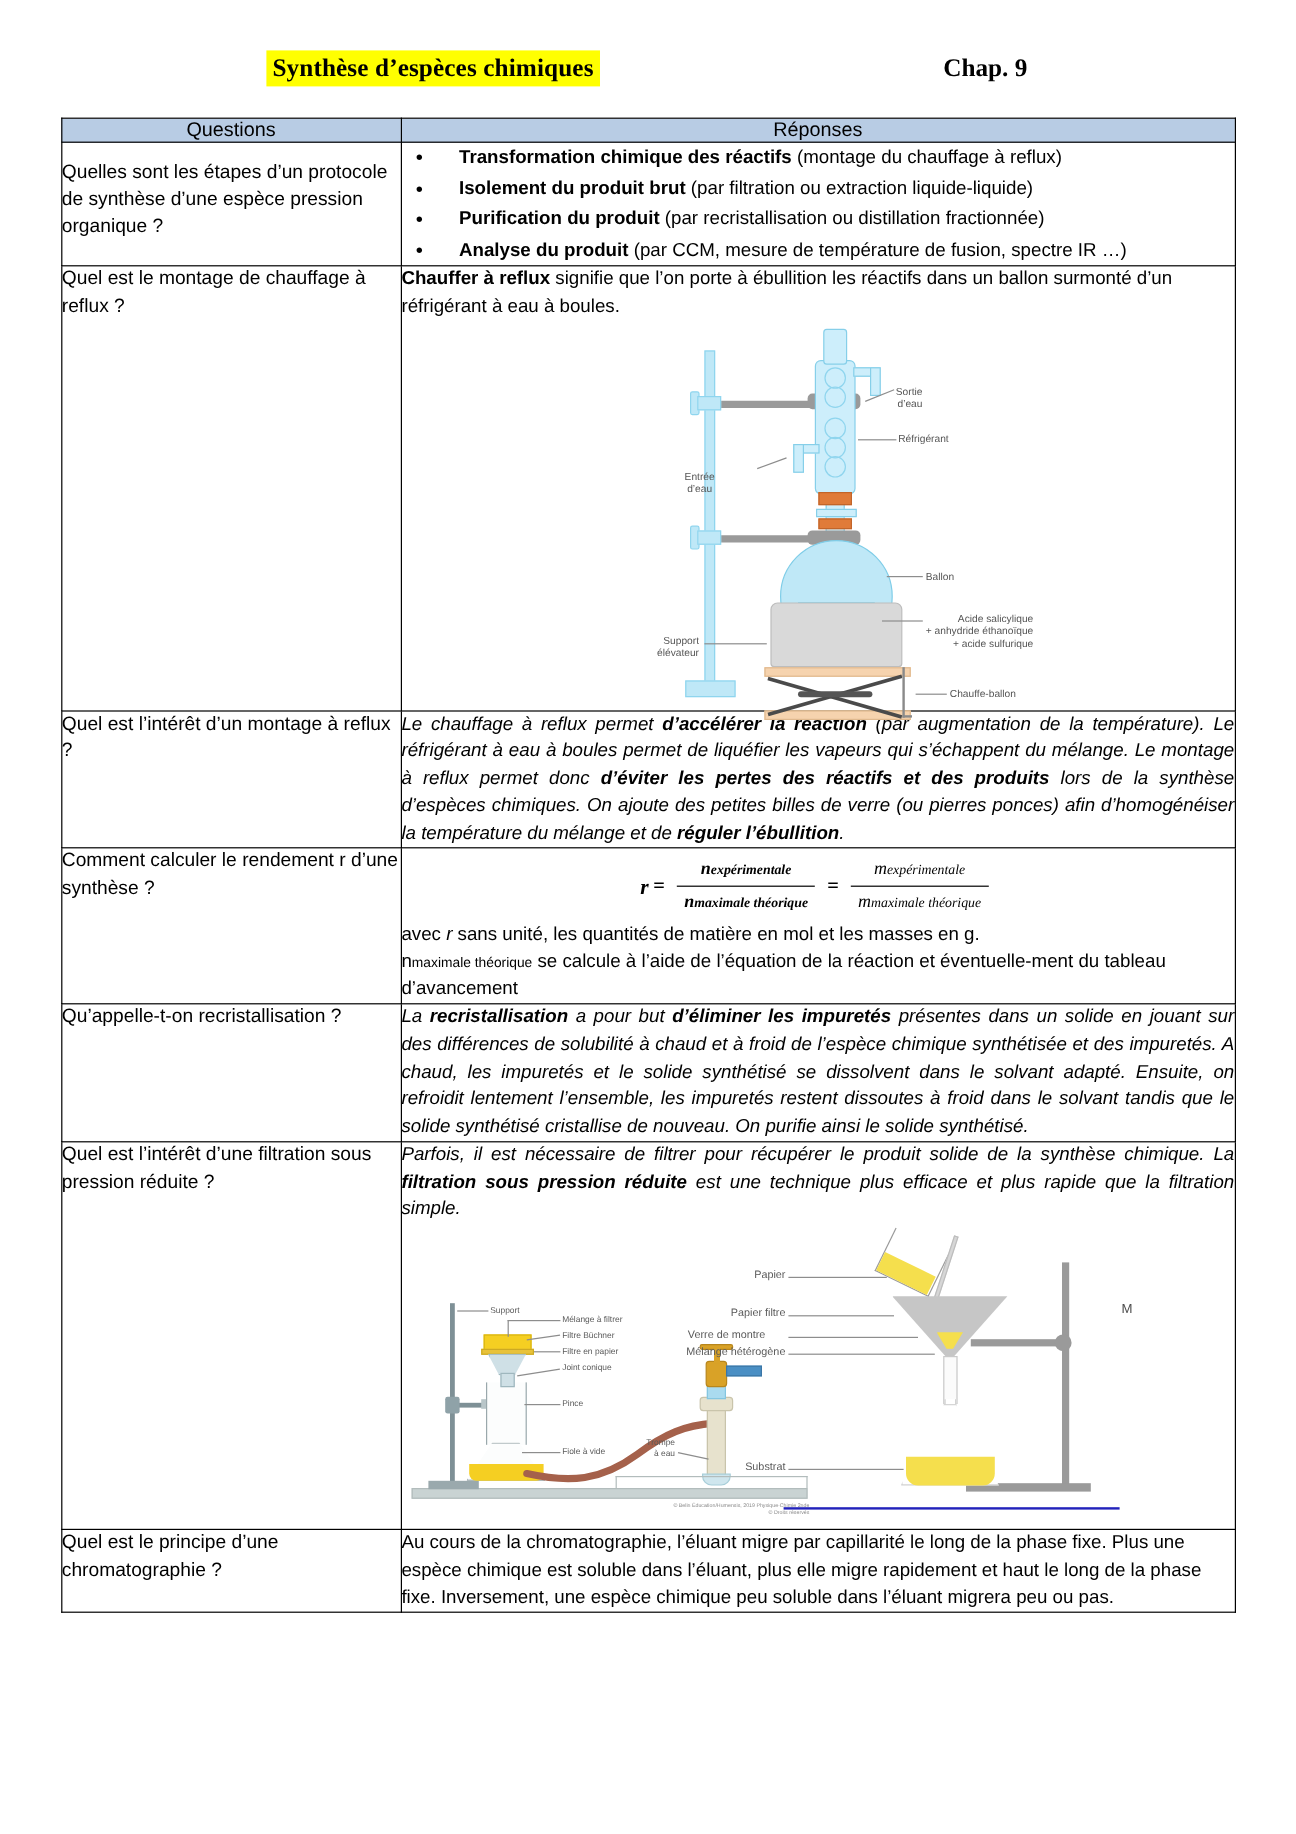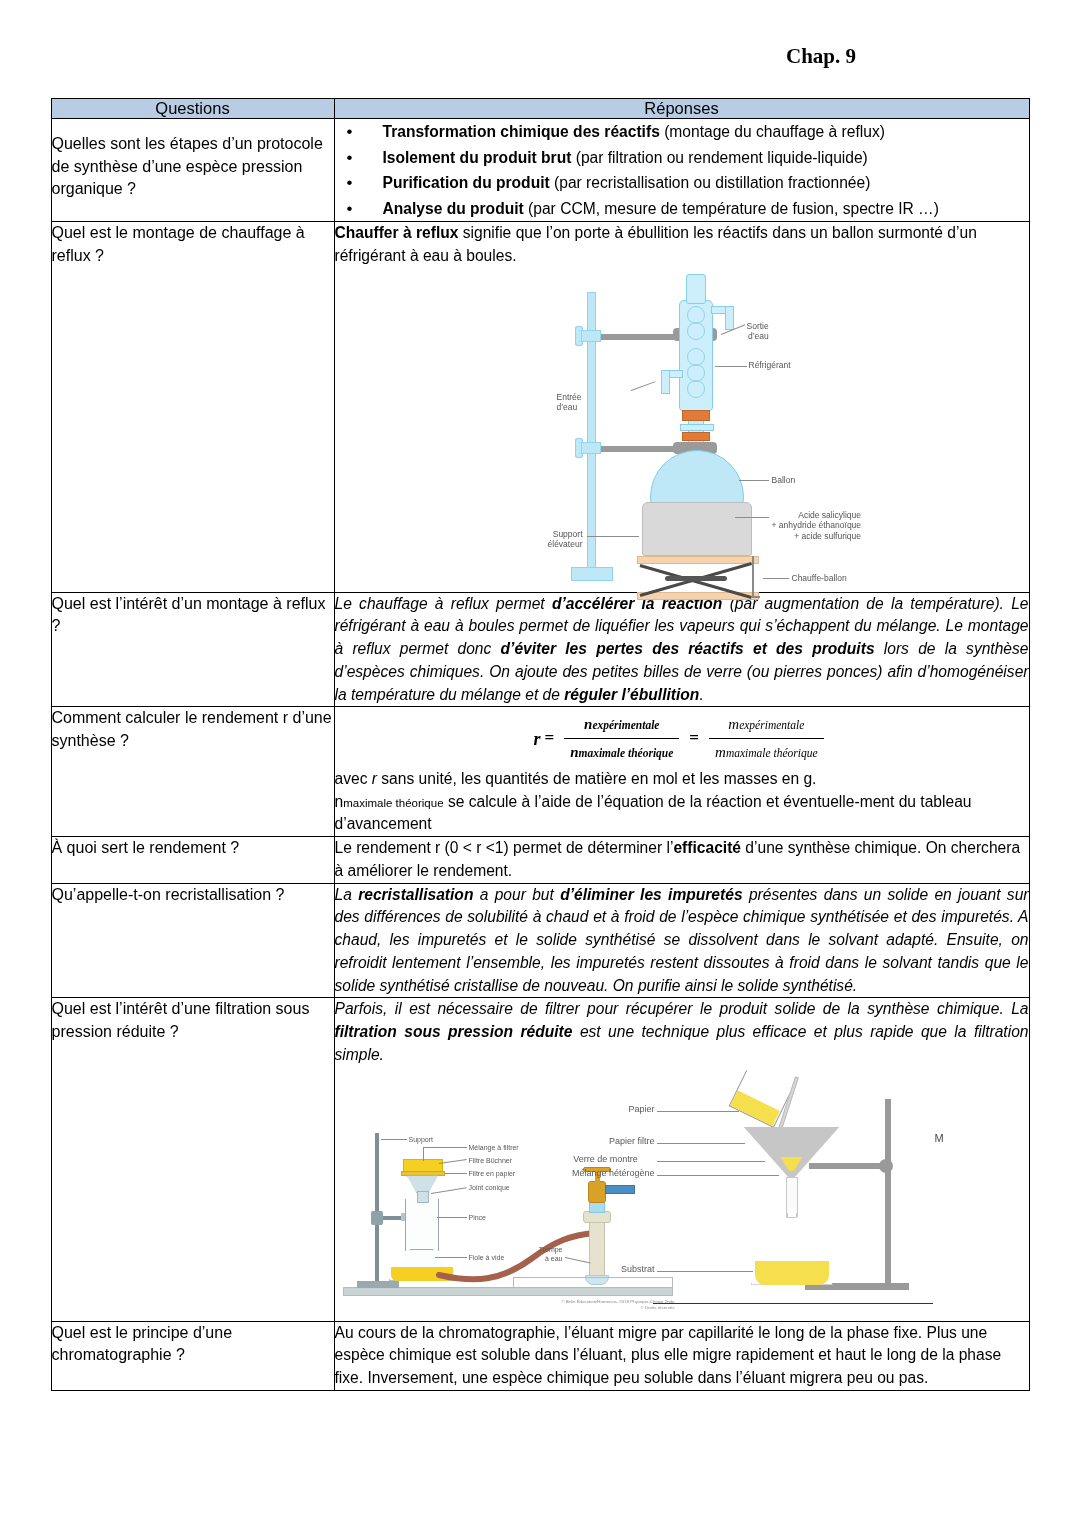--- a/index.html
+++ b/index.html
@@ -184,20 +184,21 @@
     font-size: 4.4px;
     color: #8a8a8a;
     text-align: right;
     line-height: 1.4;
   }
 </style>
 </head>
 <body>
 
 <div class="page-header">
+  <div class="doc-title">Synthèse d’espèces chimiques</div>
   <div class="chap-label">Chap. 9</div>
 </div>
 
 <table class="qa">
   <colgroup>
       <col class="c-q">
       <col class="c-a">
     </colgroup>
   <thead>
     <tr>
@@ -205,21 +206,21 @@
       <th>Réponses</th>
     </tr>
   </thead>
   <tbody>
 
     <tr>
       <td class="q top">Quelles sont les étapes d’un protocole de synthèse d’une espèce pression organique ?</td>
       <td class="a">
         <ul class="steps">
           <li><b>Transformation chimique des réactifs</b><span> (montage du chauffage à reflux)</span></li>
-          <li><b>Isolement du produit brut</b><span> (par filtration ou rendement liquide-liquide)</span></li>
+          <li><b>Isolement du produit brut</b><span> (par filtration ou extraction liquide-liquide)</span></li>
           <li><b>Purification du produit</b><span> (par recristallisation ou distillation fractionnée)</span></li>
           <li><b>Analyse du produit</b><span> (par CCM, mesure de température de fusion, spectre IR …)</span></li>
         </ul>
       </td>
     </tr>
 
     <tr>
       <td class="q">Quel est le montage de chauffage à reflux ?</td>
       <td class="a">
         <p><b>Chauffer à reflux</b><span> signifie que l’on porte à ébullition les réactifs dans un ballon surmonté d’un réfrigérant à eau à boules.</span></p>
@@ -280,21 +281,21 @@
           <div class="leader" style="left:386px; top:60px; width:26px; transform:rotate(-22deg); transform-origin:left center;"></div>
           <div class="lbl" style="left:412px; top:47px;">
             <span>Sortie</span><br>
             <span>d’eau</span>
           </div>
 
           <div class="leader" style="left:380px; top:92px; width:32px;"></div>
           <div class="lbl" style="left:414px; top:86px;">Réfrigérant</div>
 
           <div class="leader" style="left:296px; top:116px; width:26px; transform:rotate(-20deg); transform-origin:left center;"></div>
-          <div class="lbl" style="left:222px; top:118px; text-align:left;">
+          <div class="lbl" style="left:236px; top:118px; text-align:center;">
             <span>Entrée</span><br>
             <span>d’eau</span>
           </div>
 
           <div class="leader" style="left:404px; top:206px; width:30px;"></div>
           <div class="lbl" style="left:437px; top:201px;">Ballon</div>
 
           <div class="leader" style="left:400px; top:243px; width:34px;"></div>
           <div class="lbl" style="left:437px; top:236px;">
             <span>Acide salicylique</span><br>
@@ -335,26 +336,20 @@
           <span class="frac">
             <span class="num"><span class="it fx">m</span><span class="it sub">expérimentale</span></span>
             <span class="den"><span class="it fx">m</span><span class="it sub">maximale théorique</span></span>
           </span>
         </div>
         <p class="nsub-line"><span>avec </span><span class="it">r</span><span> sans unité, les quantités de matière en mol et les masses en g.</span></p>
         <p class="nsub-line"><span>n</span><span class="smallsub">maximale théorique</span><span> se calcule à l’aide de l’équation de la réaction et éventuelle-ment du tableau d’avancement</span></p>
       </td>
     </tr>
 
-    <tr>
-      <td class="q">À quoi sert le rendement ?</td>
-      <td class="a">
-        <p><span>Le rendement r (0 &lt; r &lt;1) permet de déterminer l’</span><b>efficacité</b><span> d’une synthèse chimique. On cherchera à améliorer le rendement.</span></p>
-      </td>
-    </tr>
 
     <tr>
       <td class="q">Qu’appelle-t-on recristallisation ?</td>
       <td class="a">
         <p class="just"><span> La </span><b>recristallisation</b><span> a pour but </span><b>d’éliminer les impuretés</b><span> présentes dans un solide en jouant sur des différences de solubilité à chaud et à froid de l’espèce chimique synthétisée et des impuretés. A chaud, les impuretés et le solide synthétisé se dissolvent dans le solvant adapté. Ensuite, on refroidit lentement l’ensemble, les impuretés restent dissoutes à froid dans le solvant tandis que le solide synthétisé cristallise de nouveau. On purifie ainsi le solide synthétisé.</span></p>
       </td>
     </tr>
 
     <tr>
       <td class="q">Quel est l’intérêt d’une filtration sous pression réduite ?</td>

